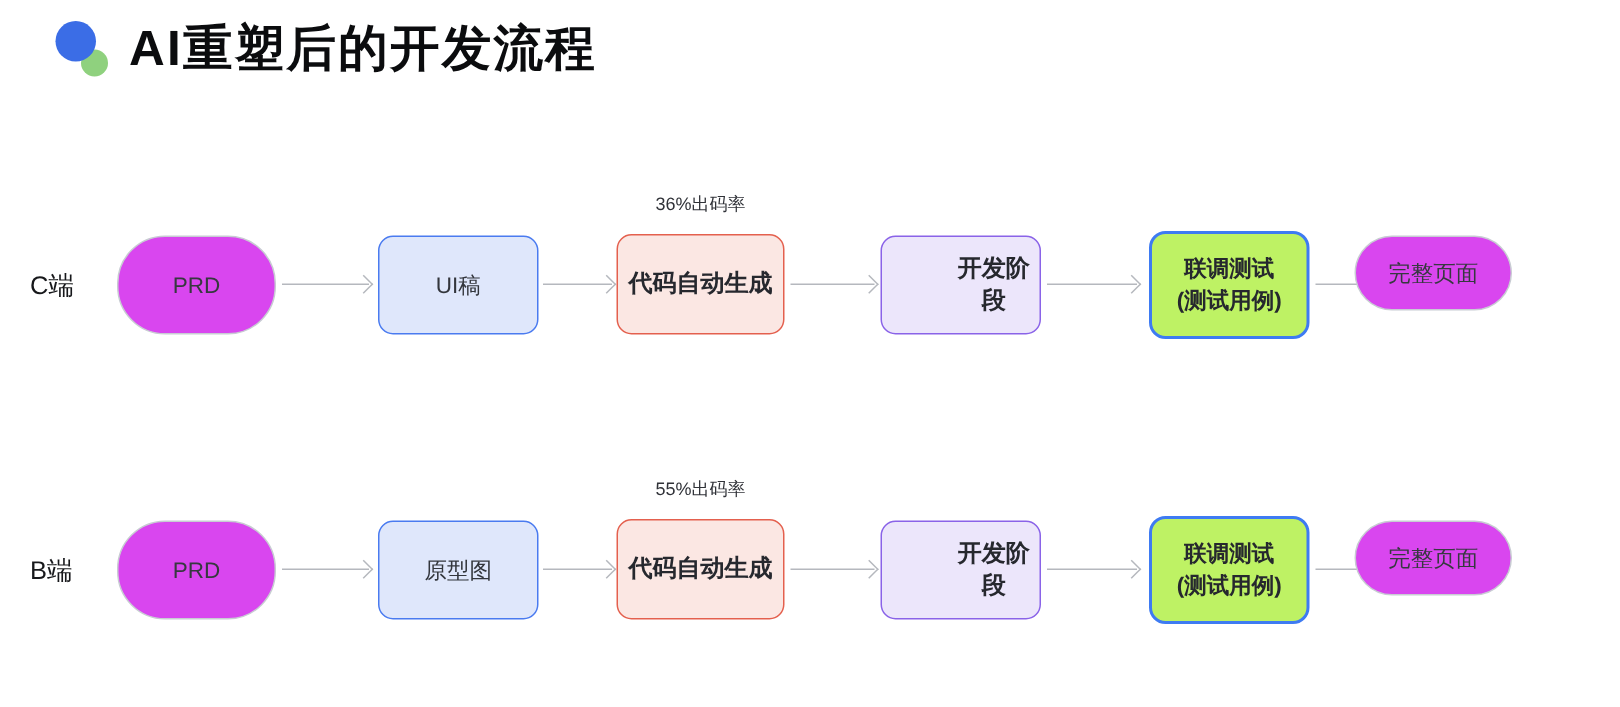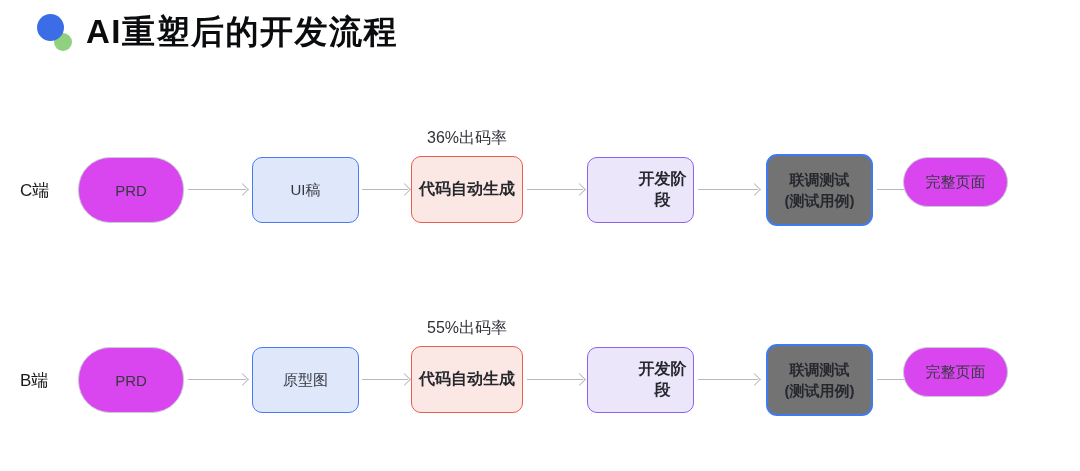--- a/index.html
+++ b/index.html
@@ -21,25 +21,25 @@
   .node span{display:block;}
 
   .stadium{background:#d946ef;border:1.5px solid #c8ccd3;border-radius:32px;}
   .stadium span{font-size:15px;color:#36393f;}
 
   .box{border-radius:10px;}
   .box span{font-size:15px;color:#33363c;}
   .box-design{background:#dfe7fb;border:1.5px solid #4a7bf0;}
   .box-codegen{background:#fbe7e3;border:1.5px solid #e4604e;}
   .box-dev{background:#ece6fb;border:1.5px solid #8a63e8;}
-  .box-test{background:#737373;border:2px solid #3e7bf2;border-radius:11px;}
+  .box-test{background:#bef264;border:2px solid #3e7bf2;border-radius:11px;}
   .bold span{font-weight:700;font-size:16px;color:#26282e;}
   .box-test span{font-weight:700;font-size:15px;line-height:21px;color:#26282e;}
 
-  .note{position:absolute;top:-62px;height:20px;text-align:center;font-size:16px;color:#303238;white-space:nowrap;}
+  .note{position:absolute;top:-62px;height:20px;text-align:center;font-size:12px;color:#303238;white-space:nowrap;}
 
   
   .arrow{position:absolute;top:-1px;height:0;border-top:1.6px solid #b5b8be;}
   .arrow::after{content:"";position:absolute;right:-1px;top:-5px;width:8px;height:8px;
     border-top:1.6px solid #b5b8be;border-right:1.6px solid #b5b8be;transform:rotate(45deg);}
 
   
   .pos-start  {left:78px; width:106px;height:66px;top:-33px;}
   .pos-a1     {left:188px;width:58px;}
   .pos-design {left:252px;width:107px;height:66px;top:-33px;}

